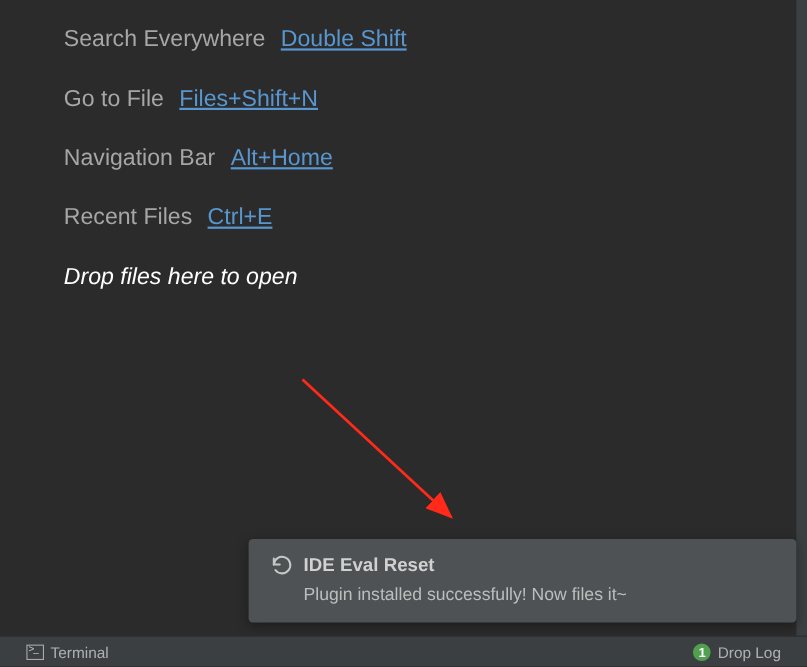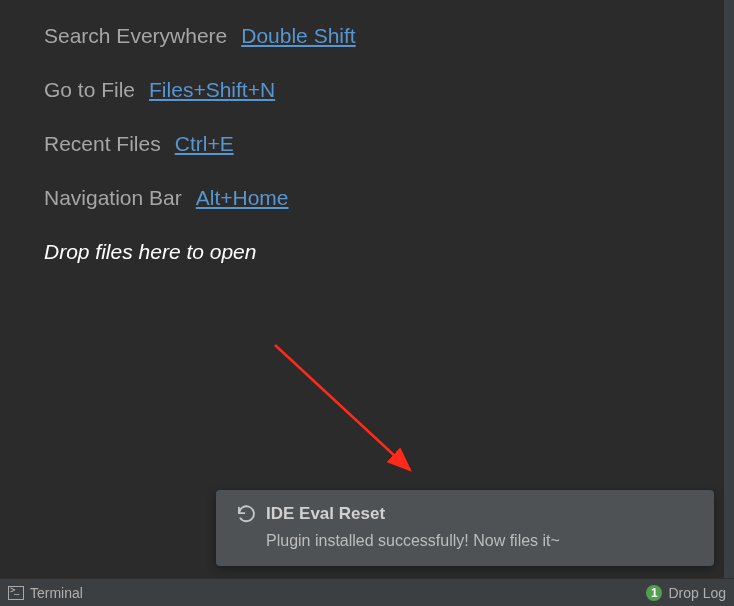--- a/index.html
+++ b/index.html
@@ -12,21 +12,21 @@
       overflow: hidden;
     }
     .editor-area {
       position: absolute;
       top: 0;
       left: 0;
       right: 10px;
       bottom: 28px;
       background: #2b2b2b;
       padding-top: 24px;
-      padding-left: 44px;
+      padding-left: 58px;
     }
     .right-edge {
       position: absolute;
       top: 0;
       right: 0;
       width: 10px;
       bottom: 28px;
       background: #3c3f41;
     }
     .hint-row {
@@ -38,21 +38,21 @@
     }
     .hint-label { color: #a6a6a6; }
     .hint-shortcut { color: #5896d0; text-decoration: underline; }
     .drop-hint {
       color: #ffffff;
       font-size: 21px;
       font-style: italic;
     }
     .notification {
       position: absolute;
-      right: 20px;
+      right: 10px;
       bottom: 40px;
       width: 498px;
       background: #4e5254;
       border-radius: 4px;
       padding: 14px 18px 16px 20px;
       box-shadow: 0 3px 10px rgba(0,0,0,0.35);
     }
     .notification-header {
       display: flex;
       align-items: center;
@@ -80,21 +80,21 @@
       position: absolute;
       left: 0;
       right: 0;
       bottom: 0;
       height: 28px;
       background: #3c3f41;
       border-top: 1px solid #2d2f30;
       display: flex;
       align-items: center;
       justify-content: space-between;
-      padding: 0 8px;
+      padding: 0 24px;
       font-size: 14px;
       color: #b0b0b0;
     }
     .status-left, .status-right {
       display: flex;
       align-items: center;
       gap: 6px;
     }
     .terminal-icon {
       width: 16px;
@@ -133,26 +133,26 @@
 <div class="editor-area">
   <div class="hint-row">
     <span class="hint-label">Search Everywhere</span>
     <span class="hint-shortcut">Double Shift</span>
   </div>
   <div class="hint-row">
     <span class="hint-label">Go to File</span>
     <span class="hint-shortcut">Files+Shift+N</span>
   </div>
   <div class="hint-row">
+    <span class="hint-label">Navigation Bar</span>
+    <span class="hint-shortcut">Alt+Home</span>
+  </div>
+  <div class="hint-row">
     <span class="hint-label">Recent Files</span>
     <span class="hint-shortcut">Ctrl+E</span>
-  </div>
-  <div class="hint-row">
-    <span class="hint-label">Navigation Bar</span>
-    <span class="hint-shortcut">Alt+Home</span>
   </div>
   <div class="drop-hint">Drop files here to open</div>
 </div>
 
 <div class="right-edge"></div>
 
 <svg class="arrow-annotation" width="170" height="150" viewBox="0 0 170 150">
   <defs>
     <marker id="arrowhead" markerWidth="10" markerHeight="8" refX="9" refY="4" orient="auto">
       <polygon points="0 0, 10 4, 0 8" fill="#ff2a1a"></polygon>

